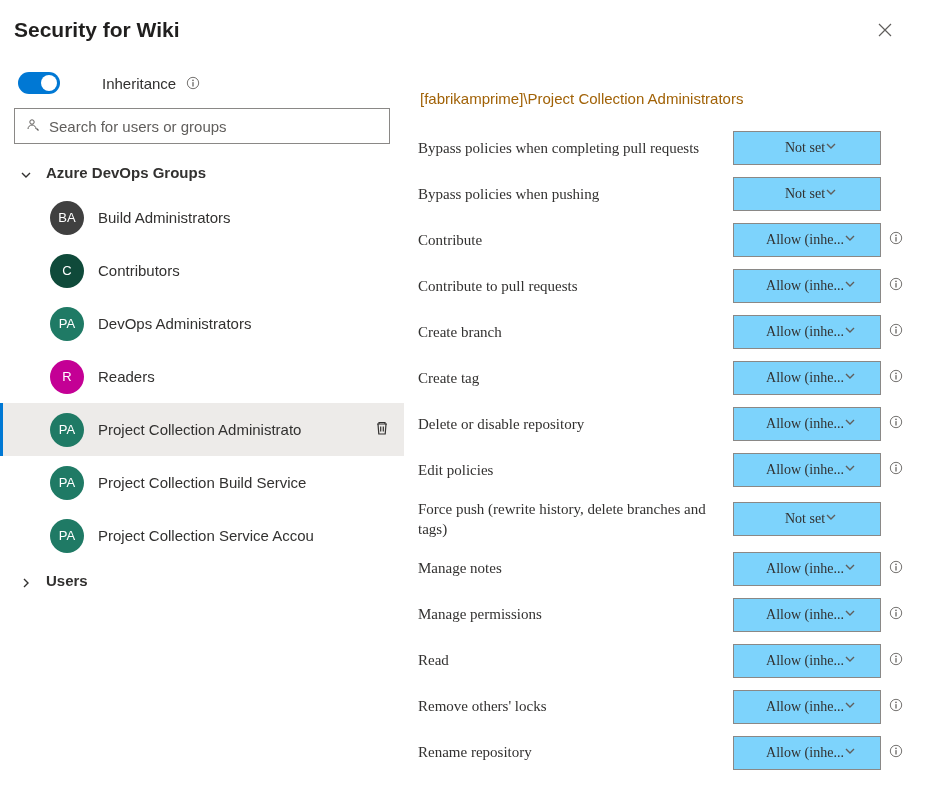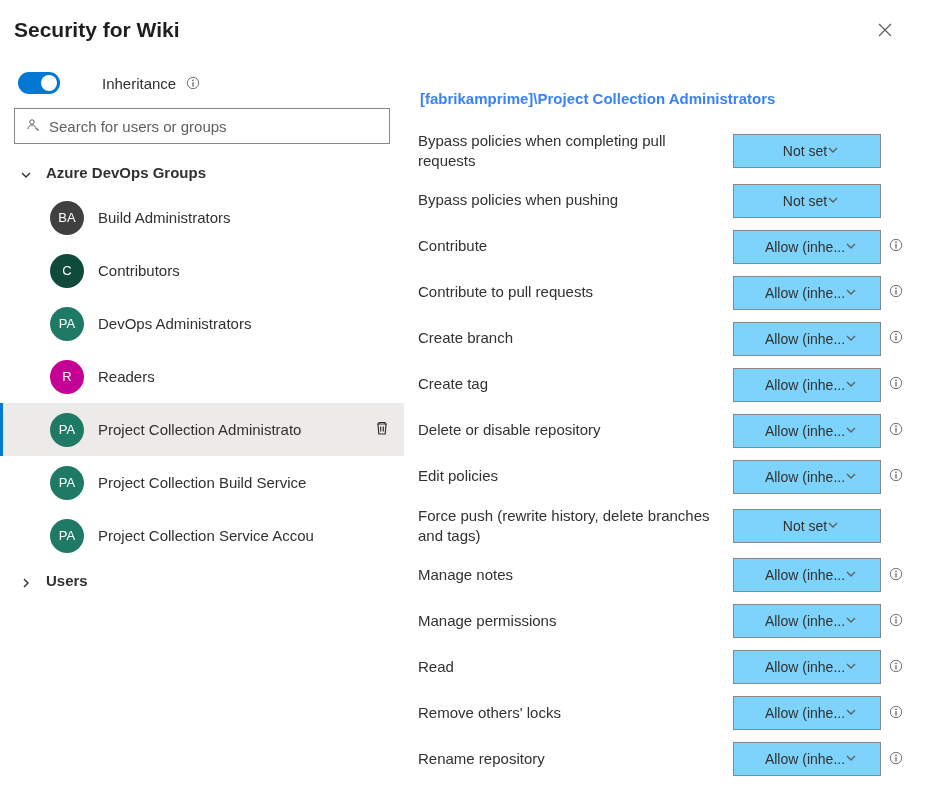--- a/index.html
+++ b/index.html
@@ -157,30 +157,31 @@
       padding: 4px;
       flex-shrink: 0;
     }
     .right-panel {
       flex: 1;
       padding: 36px 14px 0 14px;
       overflow-y: auto;
     }
     .right-title {
       font-size: 15px;
-      font-weight: 700;
-      color: #3b82f6;
+      font-weight: 400;
+      color: #a16207;
       padding-bottom: 18px;
       padding-left: 2px;
     }
     .perm-row {
       display: flex;
       align-items: center;
       padding: 6px 0;
       min-height: 46px;
+      font-family: Liberation Serif, serif;
     }
     .perm-label {
       flex: 1;
       font-size: 15px;
       color: #323130;
       padding-right: 16px;
       line-height: 1.35;
     }
     .perm-select {
       width: 148px;

